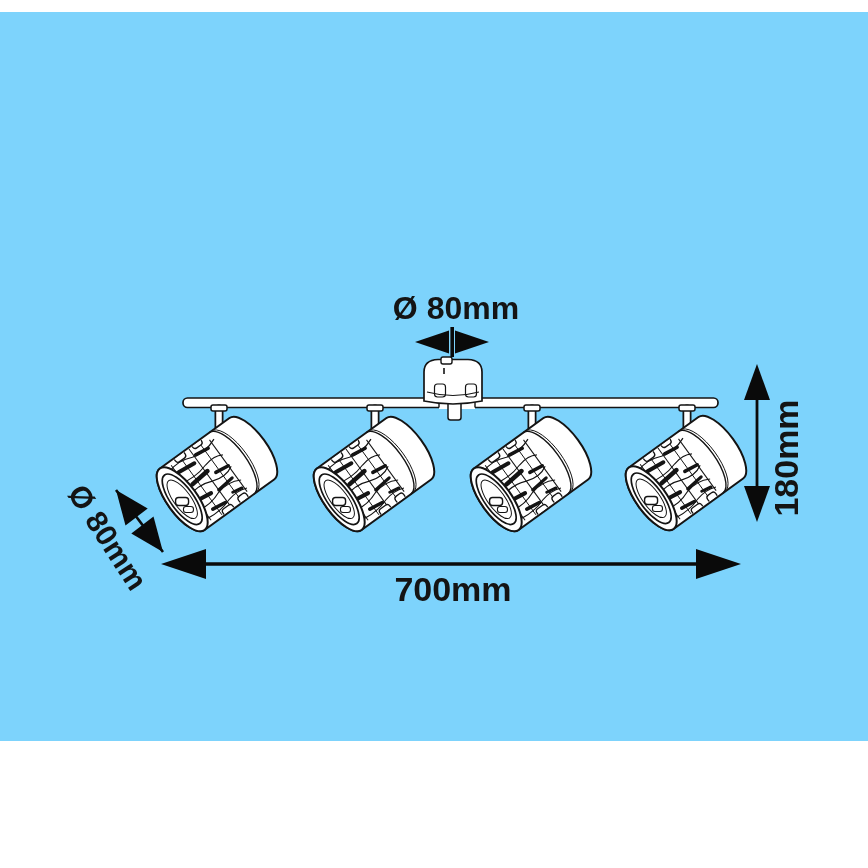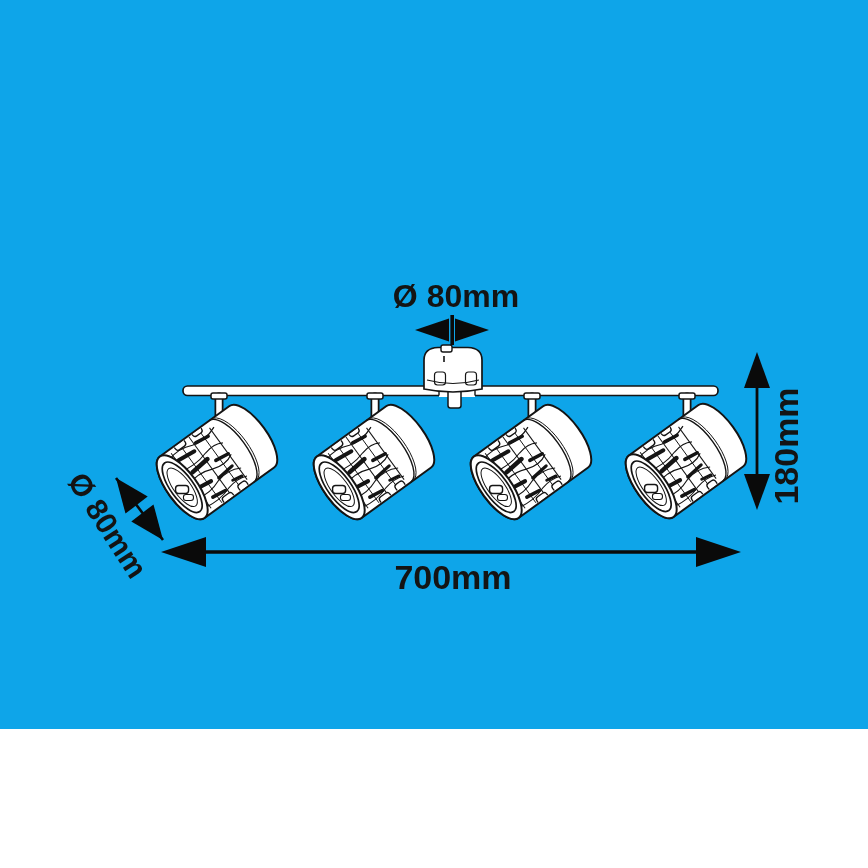--- a/index.html
+++ b/index.html
@@ -4,23 +4,24 @@
 <style>
   html, body {
     margin: 0;
     padding: 0;
     background: #ffffff;
   }
   .canvas {
     position: relative;
     width: 868px;
     height: 729px;
-    background: #0ea5e9;
+    background: #7dd3fc;
     font-family: "Liberation Sans", sans-serif;
     overflow: hidden;
+    margin-top: 12px;
   }
   svg text {
     font-family: "Liberation Sans", sans-serif;
     font-weight: bold;
     fill: #141414;
   }
   .dim-label-top    { font-size: 32px; }
   .dim-label-bottom { font-size: 34px; }
   .dim-label-right  { font-size: 34px; }
   .dim-label-left   { font-size: 30px; }

